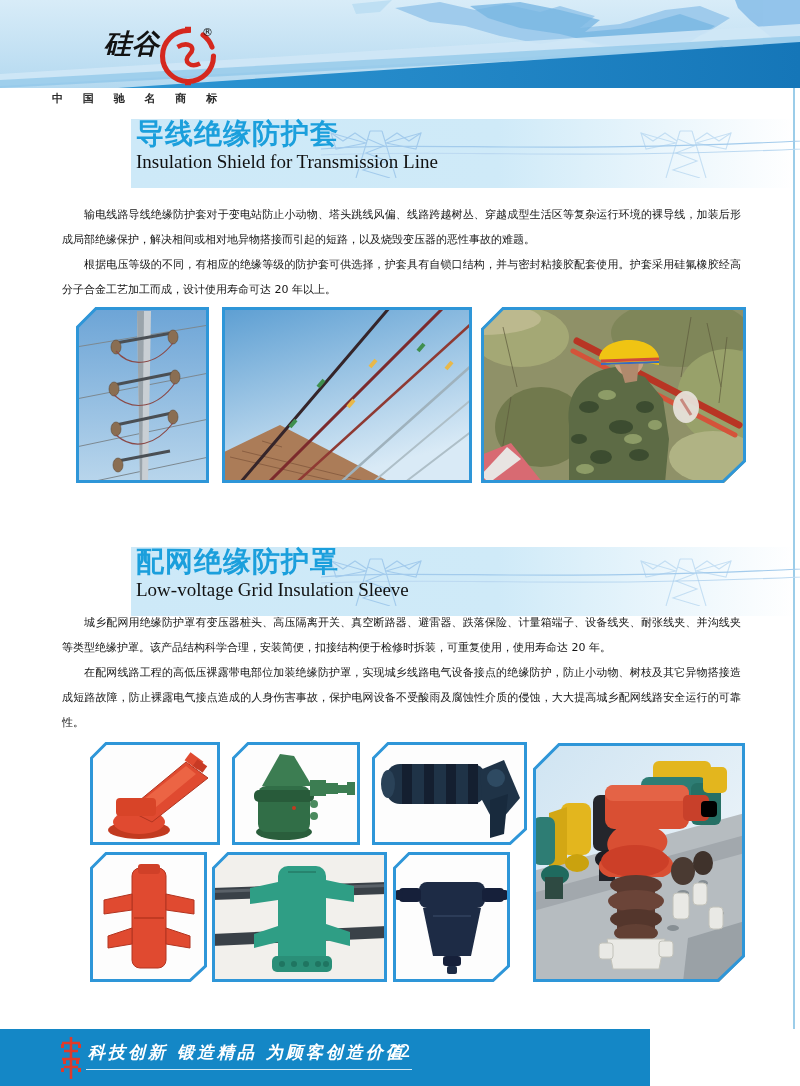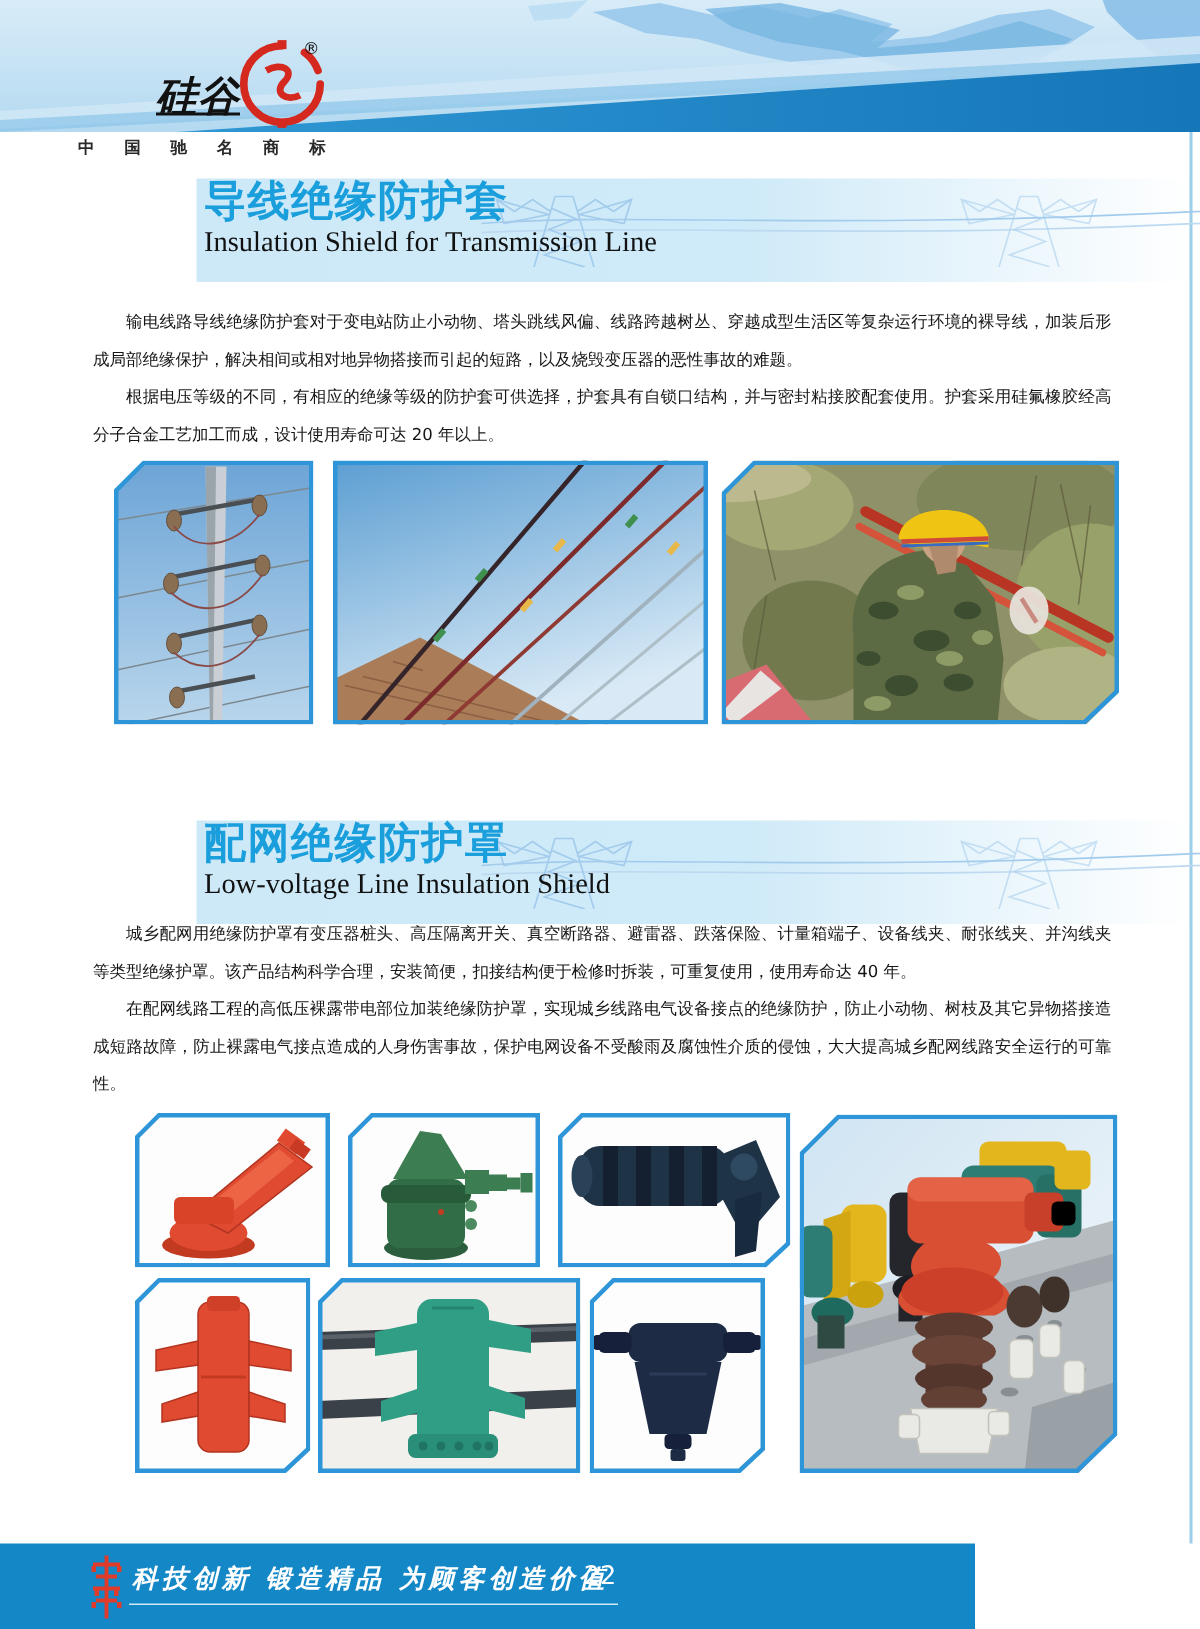--- a/index.html
+++ b/index.html
@@ -4,22 +4,22 @@
 <style>
   html,body{margin:0;padding:0;background:#e8e8e8;}
   .page{position:relative;width:800px;height:1086px;margin:0 auto;background:#ffffff;
         font-family:"DejaVu Sans","Liberation Sans",sans-serif;overflow:hidden;}
   .abs{position:absolute;}
   
   .header{left:0;top:0;width:800px;height:88px;}
   .header svg{display:block;width:100%;height:100%;}
   .logo-block{left:52px;top:24px;width:260px;height:60px;}
   .logo-icon{position:absolute;left:6px;top:2px;width:40px;height:40px;}
-  .logo-text{position:absolute;left:52px;top:22px;font-size:27px;font-weight:bold;
-             font-style:italic;color:#121212;letter-spacing:1px;text-decoration:underline;}
+  .logo-text{position:absolute;left:52px;top:2px;font-size:27px;font-weight:bold;
+             font-style:italic;color:#121212;letter-spacing:1px;}
   .logo-reg{position:absolute;left:150px;top:2px;font-size:11px;color:#121212;}
   .logo-sub{position:absolute;left:0px;top:44px;font-size:11px;font-weight:bold;color:#2a2a2a;
             letter-spacing:8px;white-space:nowrap;margin-top:23px;}
   
   .band{left:93px;width:706px;height:69px;
         background:linear-gradient(90deg,#cde9f8 0%,#cfeaf8 52%,rgba(207,234,248,0) 94%);margin-left:38px;}
   .band .art{position:absolute;left:0;top:0;width:706px;height:59px;}
   .band .cn{position:absolute;left:5px;top:-1px;font-size:28px;font-weight:bold;color:#1b9fdc;
             letter-spacing:1px;line-height:32px;}
   .band .en{position:absolute;left:5px;top:31px;font-size:19px;color:#111;
@@ -258,25 +258,25 @@
         </g>
         <g opacity="0.55">
           <path d="M510,14 L545,24 L515,30 Z M600,14 L565,24 L595,30 Z"></path>
           <path d="M510,14 L522,22 L534,14 L546,22 M564,22 L576,14 L588,22 L600,14"></path>
           <path d="M549,12 L535,59 M561,12 L575,59 M549,12 L561,12"></path>
           <path d="M547,20 L563,27 L545,34 L566,42 L542,51 L569,59"></path>
         </g>
       </g>
     </svg>
     <div class="cn">配网绝缘防护罩</div>
-    <div class="en">Low-voltage Line Insulation Shield</div>
+    <div class="en">Low-voltage Grid Insulation Sleeve</div>
   </div>
 
   <div class="abs copy" style="top:610px;">
-    <p>城乡配网用绝缘防护罩有变压器桩头、高压隔离开关、真空断路器、避雷器、跌落保险、计量箱端子、设备线夹、耐张线夹、并沟线夹等类型绝缘护罩。该产品结构科学合理，安装简便，扣接结构便于检修时拆装，可重复使用，使用寿命达 40 年。</p>
+    <p>城乡配网用绝缘防护罩有变压器桩头、高压隔离开关、真空断路器、避雷器、跌落保险、计量箱端子、设备线夹、耐张线夹、并沟线夹等类型绝缘护罩。该产品结构科学合理，安装简便，扣接结构便于检修时拆装，可重复使用，使用寿命达 20 年。</p>
     <p>在配网线路工程的高低压裸露带电部位加装绝缘防护罩，实现城乡线路电气设备接点的绝缘防护，防止小动物、树枝及其它异物搭接造成短路故障，防止裸露电气接点造成的人身伤害事故，保护电网设备不受酸雨及腐蚀性介质的侵蚀，大大提高城乡配网线路安全运行的可靠性。</p>
   </div>
 
   <div class="abs photo" style="left:90px;top:742px;width:130px;height:103px;">
     <svg viewBox="0 0 130 103">
       <defs>
           <clipPath id="c4">
             <path d="M16,0 H130 V103 H0 V16 Z"></path>
           </clipPath>
         </defs>

